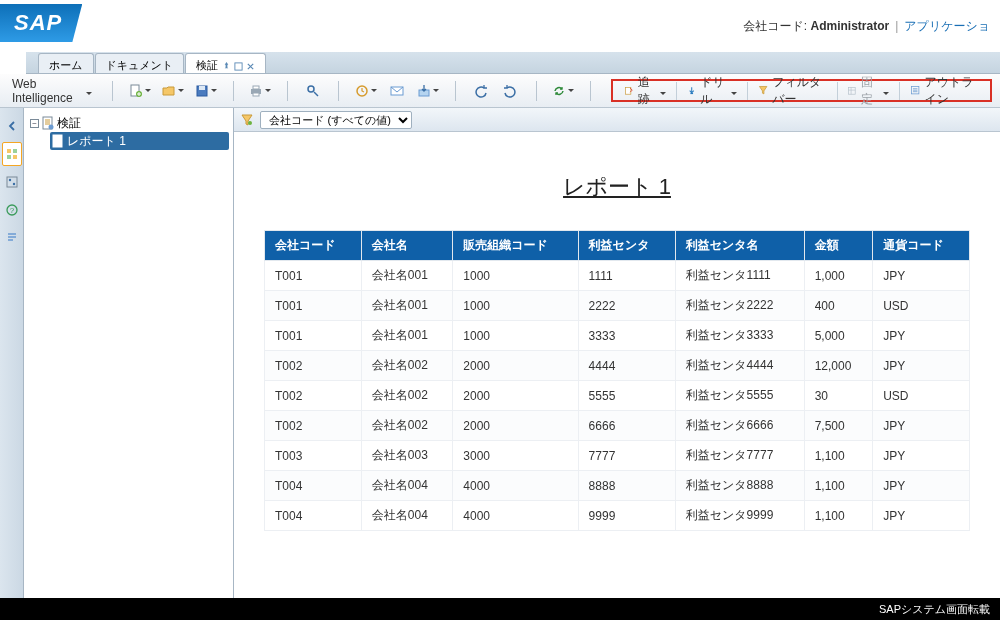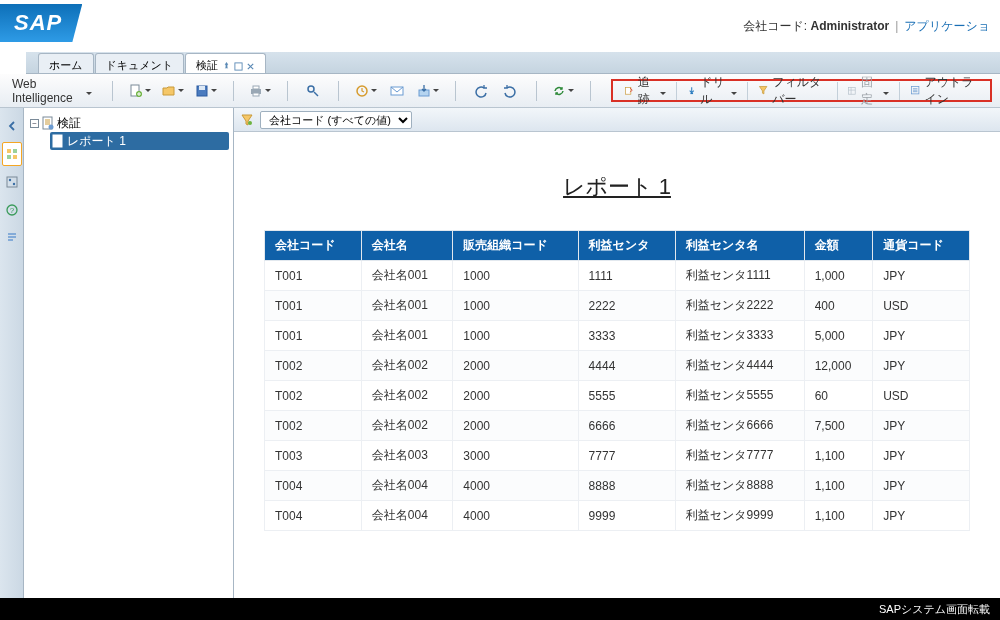--- a/index.html
+++ b/index.html
@@ -391,21 +391,21 @@
               <td>利益センタ4444</td>
               <td>12,000</td>
               <td>JPY</td>
             </tr>
             <tr>
               <td>T002</td>
               <td>会社名002</td>
               <td>2000</td>
               <td>5555</td>
               <td>利益センタ5555</td>
-              <td>60</td>
+              <td>30</td>
               <td>USD</td>
             </tr>
             <tr>
               <td>T002</td>
               <td>会社名002</td>
               <td>2000</td>
               <td>6666</td>
               <td>利益センタ6666</td>
               <td>7,500</td>
               <td>JPY</td>

